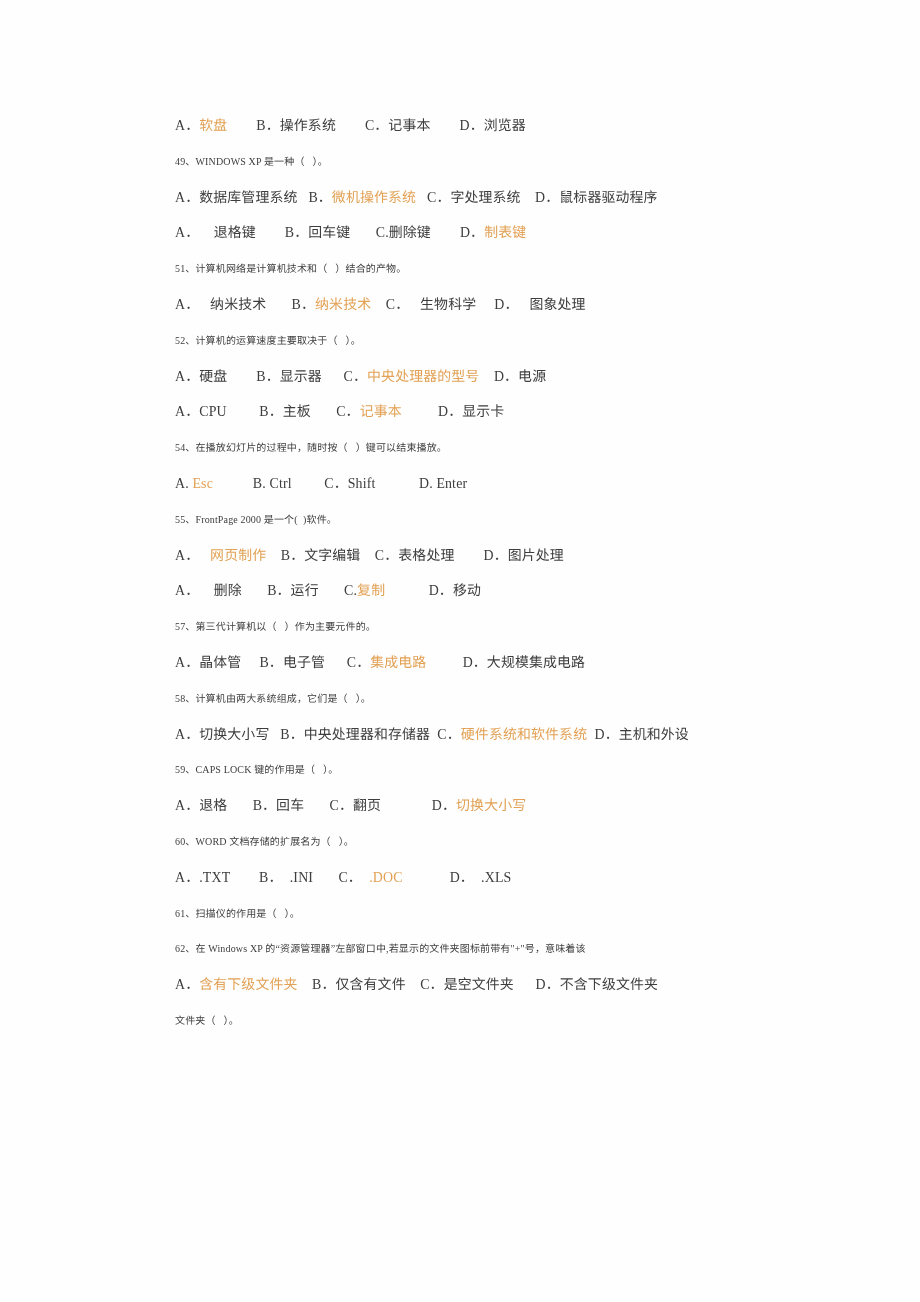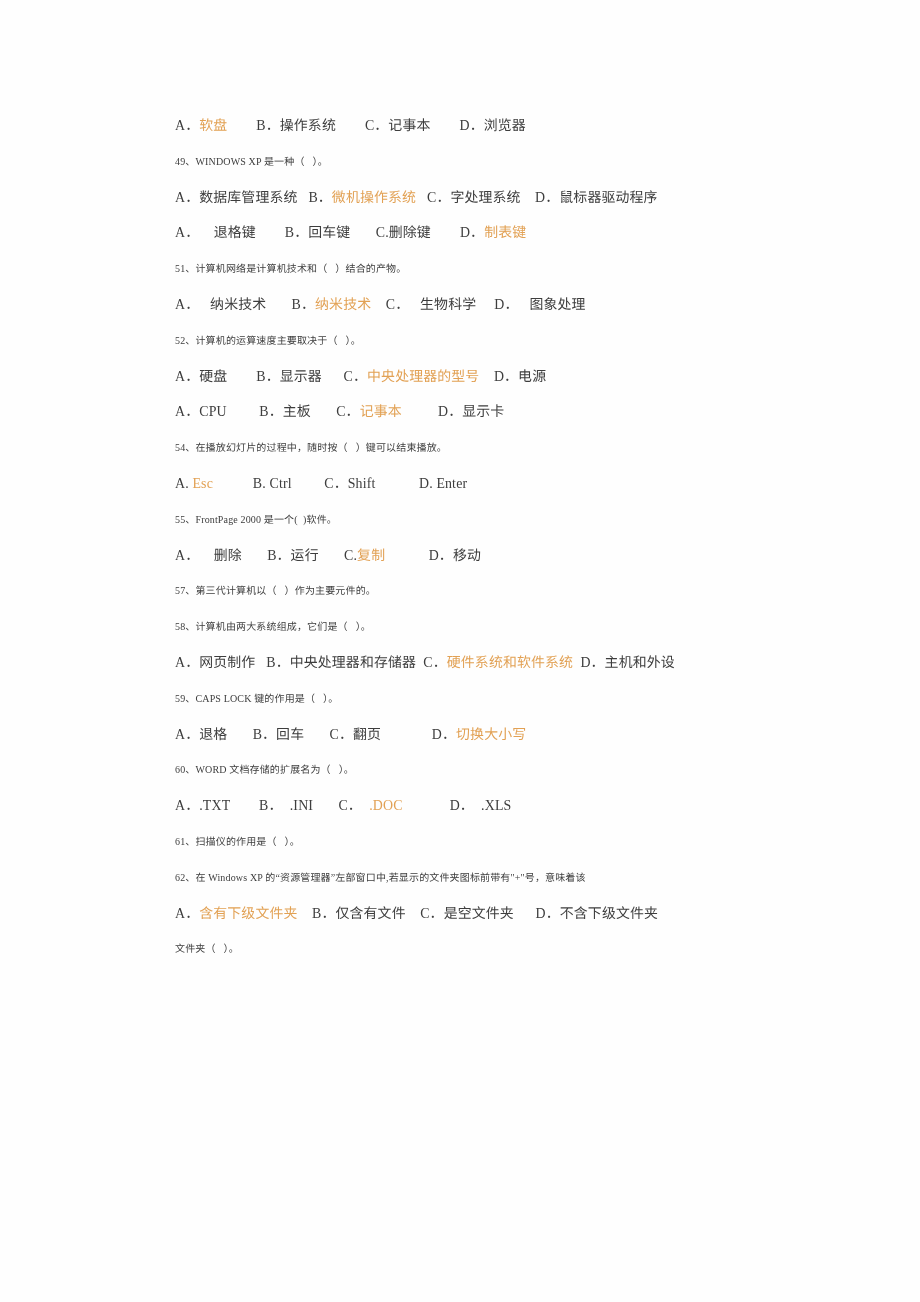--- a/index.html
+++ b/index.html
@@ -60,24 +60,26 @@
       <div class="line opts"><span>A．数据库管理系统   B．</span><span class="hl">微机操作系统</span><span>   C．字处理系统    D．鼠标器驱动程序</span></div>
       <div class="line opts"><span>A．    退格键        B．回车键       C.删除键        D．</span><span class="hl">制表键</span></div>
       <div class="line q"><span>51、计算机网络是计算机技术和（   ）结合的产物。</span></div>
       <div class="line opts"><span>A．   纳米技术       B．</span><span class="hl">纳米技术</span><span>    C．   生物科学     D．   图象处理</span></div>
       <div class="line q"><span>52、计算机的运算速度主要取决于（   ）。</span></div>
       <div class="line opts"><span>A．硬盘        B．显示器      C．</span><span class="hl">中央处理器的型号</span><span>    D．电源</span></div>
       <div class="line opts"><span>A．CPU         B．主板       C．</span><span class="hl">记事本</span><span>          D．显示卡</span></div>
       <div class="line q"><span>54、在播放幻灯片的过程中，随时按（   ）键可以结束播放。</span></div>
       <div class="line opts"><span>A. </span><span class="hl">Esc</span><span>           B. Ctrl         C．Shift            D. Enter</span></div>
       <div class="line q"><span>55、FrontPage 2000 是一个(  )软件。</span></div>
+      <div class="line opts"><span>A．   </span><span class="hl">网页制作</span><span>    B．文字编辑    C．表格处理        D．图片处理</span></div>
       <div class="line opts"><span>A．    删除       B．运行       C.</span><span class="hl">复制</span><span>            D．移动</span></div>
       <div class="line q"><span>57、第三代计算机以（   ）作为主要元件的。</span></div>
+      <div class="line opts"><span>A．晶体管     B．电子管      C．</span><span class="hl">集成电路</span><span>          D．大规模集成电路</span></div>
       <div class="line q"><span>58、计算机由两大系统组成，它们是（   ）。</span></div>
-      <div class="line opts"><span>A．网页制作   B．中央处理器和存储器  C．</span><span class="hl">硬件系统和软件系统</span><span>  D．主机和外设</span></div>
+      <div class="line opts"><span>A．切换大小写   B．中央处理器和存储器  C．</span><span class="hl">硬件系统和软件系统</span><span>  D．主机和外设</span></div>
       <div class="line q"><span>59、CAPS LOCK 键的作用是（   ）。</span></div>
       <div class="line opts"><span>A．退格       B．回车       C．翻页              D．</span><span class="hl">切换大小写</span></div>
       <div class="line q"><span>60、WORD 文档存储的扩展名为（   ）。</span></div>
       <div class="line opts"><span>A．.TXT        B．  .INI       C．  </span><span class="hl">.DOC</span><span>             D．  .XLS</span></div>
       <div class="line q"><span>61、扫描仪的作用是（   ）。</span></div>
       <div class="line q"><span>62、在 Windows XP 的“资源管理器”左部窗口中,若显示的文件夹图标前带有"+"号，意味着该</span></div>
       <div class="line opts"><span>A．</span><span class="hl">含有下级文件夹</span><span>    B．仅含有文件    C．是空文件夹      D．不含下级文件夹</span></div>
       <div class="line q"><span>文件夹（   ）。</span></div>
     </div>
 </div>

